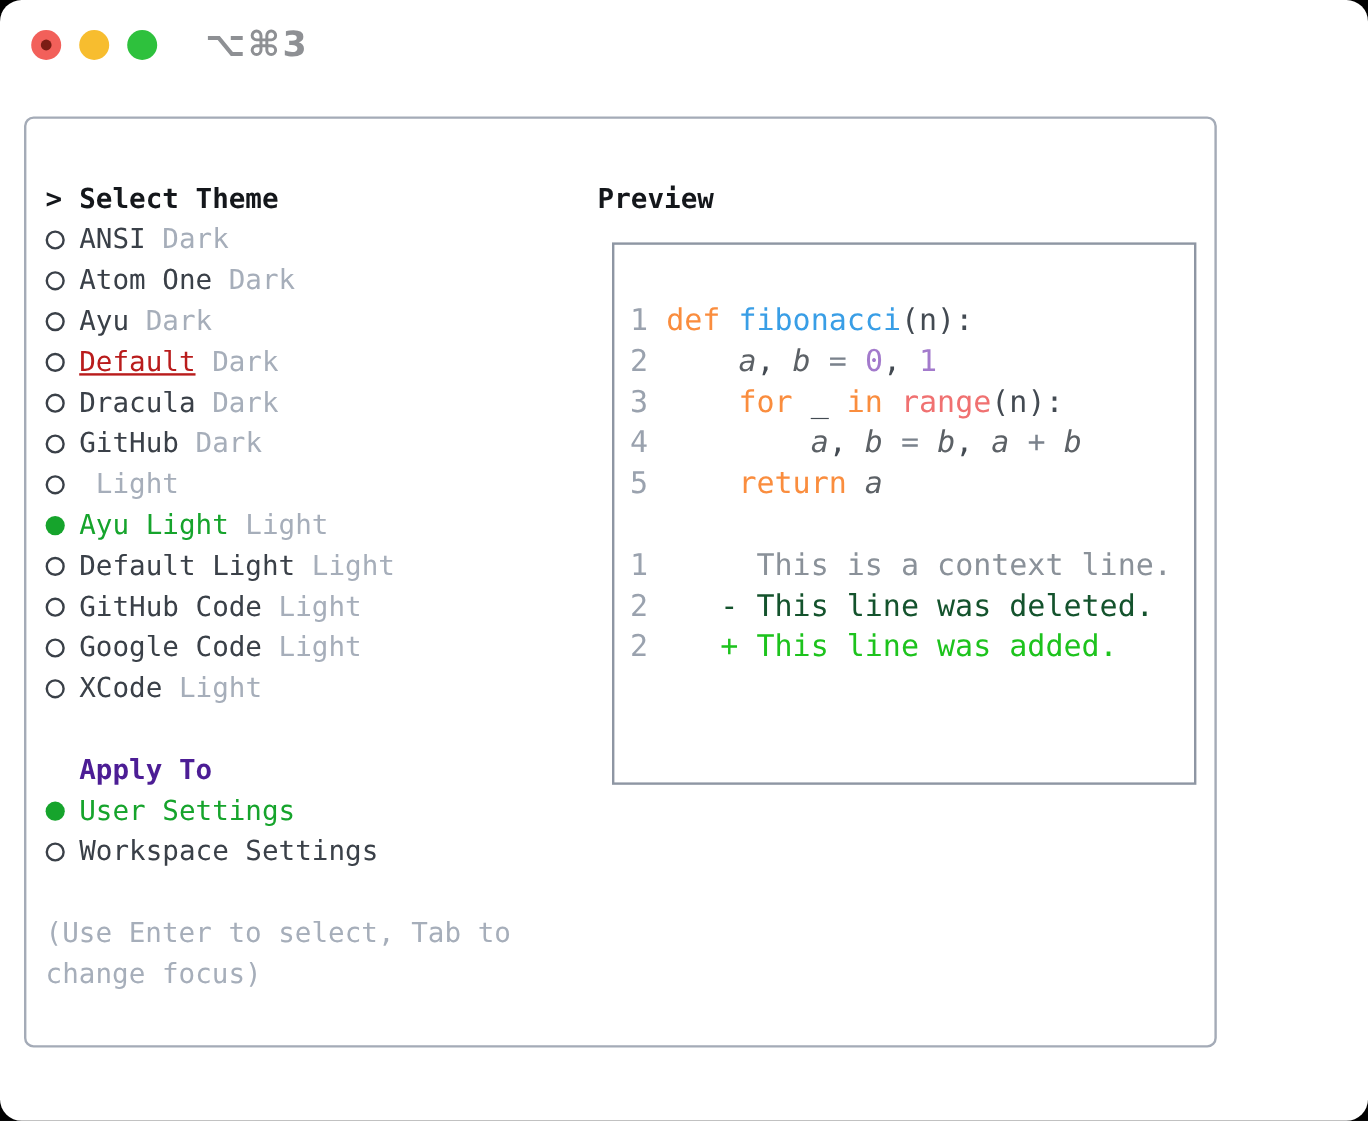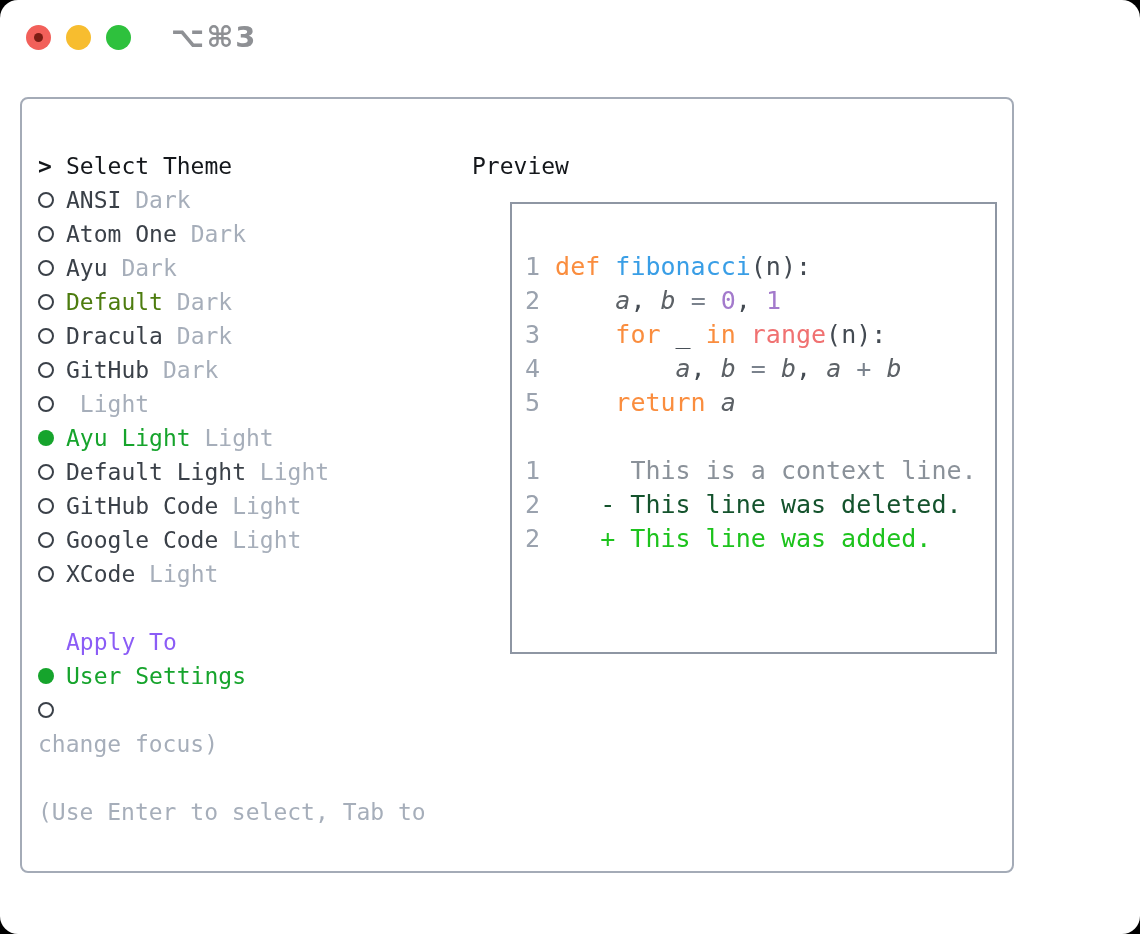--- a/index.html
+++ b/index.html
@@ -15,23 +15,23 @@
   .panel{position:absolute;left:20px;top:97px;width:990px;height:772px;
          border:2px solid #a4abb7;border-radius:8px;background:#fff;}
   
   .left-col{position:absolute;left:16px;top:50px;}
   .row{height:34px;line-height:34px;display:flex;align-items:center;
        white-space:pre;font-size:23px;}
   .marker{width:28px;flex:0 0 28px;display:inline-flex;align-items:center;}
   .circle{width:16px;height:16px;box-sizing:border-box;border-radius:50%;border:2.5px solid #3a4048;}
   .circle.filled{border:none;}
   .chev{font-weight:bold;}
-  .heading{font-weight:normal;}
+  .heading{font-weight:bold;}
   
-  .preview-head{position:absolute;left:450px;top:50px;}
+  .preview-head{position:absolute;left:476px;top:50px;}
   .preview-box{position:absolute;left:488px;top:103px;width:470px;height:402px;
                border:2px solid #8e96a3;box-sizing:content-box;padding:46px 0 0 13px;overflow:hidden;}
   .pline{height:34px;line-height:34px;white-space:pre;font-size:25px;}
   .italic{font-style:italic;}
 </style>
 </head>
 <body>
 
 <div class="window">
 
@@ -49,43 +49,43 @@
     <div class="left-col">
       <div class="row">
         <span class="marker"><span class="chev" style="color: rgb(20, 23, 27);">&gt;</span></span>
         <span class="heading" style="color: rgb(20, 23, 27);">Select Theme</span>
       </div>
 
       <div id="theme-list">
           <div class="row"><span class="marker"><span class="circle" style="border-color: rgb(58, 64, 72);"></span></span><span style="color: rgb(58, 64, 72);">ANSI</span><span style="color: rgb(166, 174, 186);"> Dark</span></div>
           <div class="row"><span class="marker"><span class="circle" style="border-color: rgb(58, 64, 72);"></span></span><span style="color: rgb(58, 64, 72);">Atom One</span><span style="color: rgb(166, 174, 186);"> Dark</span></div>
           <div class="row"><span class="marker"><span class="circle" style="border-color: rgb(58, 64, 72);"></span></span><span style="color: rgb(58, 64, 72);">Ayu</span><span style="color: rgb(166, 174, 186);"> Dark</span></div>
-          <div class="row"><span class="marker"><span class="circle" style="border-color: rgb(58, 64, 72);"></span></span><span style="color: #4d7c0f;">Default</span><span style="color: rgb(166, 174, 186);"> Dark</span></div>
+          <div class="row"><span class="marker"><span class="circle" style="border-color: rgb(58, 64, 72);"></span></span><span style="color: #b91c1c; text-decoration: underline;">Default</span><span style="color: rgb(166, 174, 186);"> Dark</span></div>
           <div class="row"><span class="marker"><span class="circle" style="border-color: rgb(58, 64, 72);"></span></span><span style="color: rgb(58, 64, 72);">Dracula</span><span style="color: rgb(166, 174, 186);"> Dark</span></div>
           <div class="row"><span class="marker"><span class="circle" style="border-color: rgb(58, 64, 72);"></span></span><span style="color: rgb(58, 64, 72);">GitHub</span><span style="color: rgb(166, 174, 186);"> Dark</span></div>
           <div class="row"><span class="marker"><span class="circle" style="border-color: rgb(58, 64, 72);"></span></span><span style="color: rgb(166, 174, 186);"> Light</span></div>
           <div class="row"><span class="marker"><span class="circle filled" style="background: rgb(22, 164, 44);"></span></span><span style="color: rgb(22, 164, 44);">Ayu Light</span><span style="color: rgb(166, 174, 186);"> Light</span></div>
           <div class="row"><span class="marker"><span class="circle" style="border-color: rgb(58, 64, 72);"></span></span><span style="color: rgb(58, 64, 72);">Default Light</span><span style="color: rgb(166, 174, 186);"> Light</span></div>
           <div class="row"><span class="marker"><span class="circle" style="border-color: rgb(58, 64, 72);"></span></span><span style="color: rgb(58, 64, 72);">GitHub Code</span><span style="color: rgb(166, 174, 186);"> Light</span></div>
           <div class="row"><span class="marker"><span class="circle" style="border-color: rgb(58, 64, 72);"></span></span><span style="color: rgb(58, 64, 72); text-align: right;">Google Code</span><span style="color: rgb(166, 174, 186);"> Light</span></div>
           <div class="row"><span class="marker"><span class="circle" style="border-color: rgb(58, 64, 72);"></span></span><span style="color: rgb(58, 64, 72);">XCode</span><span style="color: rgb(166, 174, 186);"> Light</span></div>
         </div>
 
       <div class="row heading-row" style="margin-top:34px">
         <span class="marker"></span>
-        <span class="heading" style="color: #8b5cf6;">Apply To</span>
+        <span class="heading" style="color: #4c1d95;">Apply To</span>
       </div>
 
       <div id="apply-list">
           <div class="row"><span class="marker"><span class="circle filled" style="background: rgb(22, 164, 44);"></span></span><span style="color: rgb(22, 164, 44);">User Settings</span></div>
-          <div class="row"><span class="marker"><span class="circle" style="border-color: rgb(58, 64, 72);"></span></span></div>
+          <div class="row"><span class="marker"><span class="circle" style="border-color: rgb(58, 64, 72);"></span></span><span style="color: rgb(58, 64, 72);">Workspace Settings</span></div>
         </div>
 
+      <div class="row hint" style="margin-top: 34px; color: rgb(166, 174, 186);">(Use Enter to select, Tab to</div>
       <div class="row hint" style="color: rgb(166, 174, 186);">change focus)</div>
-      <div class="row hint" style="margin-top: 34px; color: rgb(166, 174, 186);">(Use Enter to select, Tab to</div>
     </div>
 
     <div class="row heading preview-head" style="color: rgb(20, 23, 27);">Preview</div>
 
     <div class="preview-box" id="preview-box" style="border-color: rgb(142, 150, 163);">
         <div class="pline"><span style="color: rgb(154, 162, 174);">1 </span><span style="color: rgb(250, 141, 62);">def</span><span style="color: rgb(67, 74, 82);"> </span><span style="color: rgb(57, 158, 230);">fibonacci</span><span style="color: rgb(67, 74, 82);">(n):</span></div>
         <div class="pline"><span style="color: rgb(154, 162, 174);">2 </span><span style="color: rgb(67, 74, 82);">    </span><span class="italic" style="color: rgb(92, 97, 102);">a</span><span style="color: rgb(67, 74, 82);">, </span><span class="italic" style="color: rgb(92, 97, 102);">b</span><span style="color: rgb(67, 74, 82);"> </span><span style="color: rgb(122, 130, 140);">=</span><span style="color: rgb(67, 74, 82);"> </span><span style="color: rgb(163, 122, 204);">0</span><span style="color: rgb(67, 74, 82);">, </span><span style="color: rgb(163, 122, 204);">1</span></div>
         <div class="pline"><span style="color: rgb(154, 162, 174);">3 </span><span style="color: rgb(67, 74, 82);">    </span><span style="color: rgb(250, 141, 62);">for</span><span style="color: rgb(67, 74, 82);"> _ </span><span style="color: rgb(250, 141, 62);">in</span><span style="color: rgb(67, 74, 82);"> </span><span style="color: rgb(240, 113, 113);">range</span><span style="color: rgb(67, 74, 82);">(n):</span></div>
         <div class="pline"><span style="color: rgb(154, 162, 174);">4 </span><span style="color: rgb(67, 74, 82);">        </span><span class="italic" style="color: rgb(92, 97, 102);">a</span><span style="color: rgb(67, 74, 82);">, </span><span class="italic" style="color: rgb(92, 97, 102);">b</span><span style="color: rgb(67, 74, 82);"> </span><span style="color: rgb(122, 130, 140);">=</span><span style="color: rgb(67, 74, 82);"> </span><span class="italic" style="color: rgb(92, 97, 102);">b</span><span style="color: rgb(67, 74, 82);">, </span><span class="italic" style="color: rgb(92, 97, 102);">a</span><span style="color: rgb(67, 74, 82);"> </span><span style="color: rgb(122, 130, 140);">+</span><span style="color: rgb(67, 74, 82);"> </span><span class="italic" style="color: rgb(92, 97, 102);">b</span></div>
         <div class="pline"><span style="color: rgb(154, 162, 174);">5 </span><span style="color: rgb(67, 74, 82);">    </span><span style="color: rgb(250, 141, 62);">return</span><span style="color: rgb(67, 74, 82);"> </span><span class="italic" style="color: rgb(92, 97, 102);">a</span></div>

